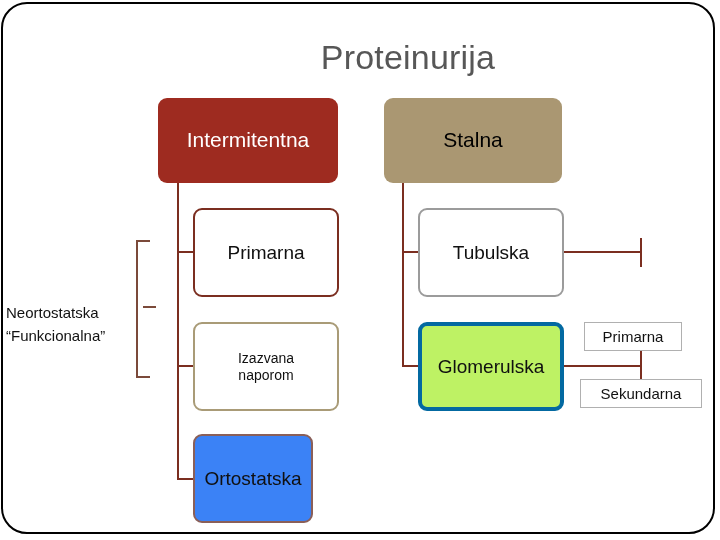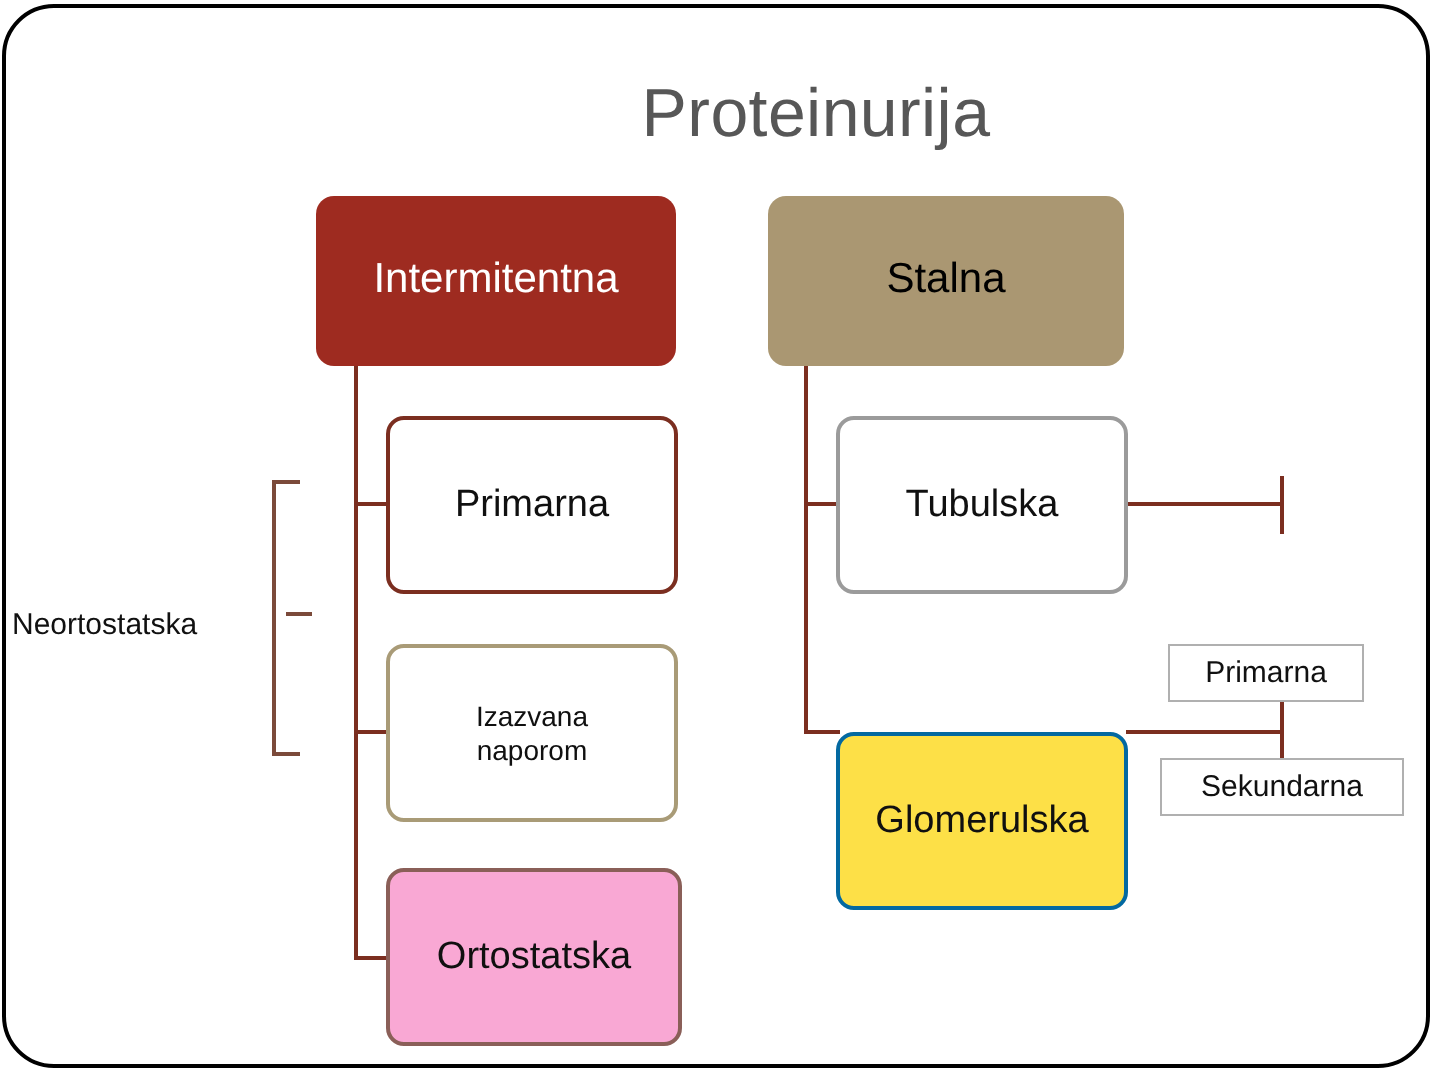--- a/index.html
+++ b/index.html
@@ -76,40 +76,39 @@
     font-size: 19px;
   }
   .box-izazvana {
     left: 193px; top: 322px; width: 146px; height: 89px;
     border: 2px solid #a99b77;
     background: #ffffff;
     color: #101010;
     font-size: 14px;
   }
   .box-ortostatska {
-    left: 193px; top: 434px; width: 148px; height: 89px;
+    left: 193px; top: 434px; width: 120px; height: 89px;
     border: 2px solid #8a5f58;
-    background: #f9a8d4;
+    background: #3b82f6;
     color: #101010;
     font-size: 19px;
   }
   .box-tubulska {
     left: 418px; top: 208px; width: 146px; height: 89px;
     border: 2px solid #9b9b9b;
     background: #ffffff;
     color: #101010;
     font-size: 19px;
   }
   .box-glomerulska {
     left: 418px; top: 322px; width: 146px; height: 89px;
-    border: 2px solid #0369a1;
-    background: #fde047;
-    color: #101010;
-    font-size: 19px;
-    margin-top: 44px;
+    border: 4px solid #0369a1;
+    background: #bef264;
+    color: #101010;
+    font-size: 19px;
   }
 
   
   .chip {
     position: absolute;
     box-sizing: border-box;
     border: 1px solid #b0b0b0;
     background: #ffffff;
     color: #111111;
     font-size: 15px;
@@ -187,20 +186,21 @@
   <div class="ln ln-v" style="left:640px; top:238px; height:29px;"></div>
 
   <div class="ln ln-h" style="left:563px; top:365px; width:78px;"></div>
   <div class="ln ln-v" style="left:640px; top:350px; height:30px;"></div>
 
   <div class="bracket"></div>
   <div class="bracket-tick"></div>
 
   <div class="side-label">
     <div>Neortostatska</div>
+    <div>“Funkcionalna”</div>
   </div>
 
   <div class="node box-intermitentna">Intermitentna</div>
 
   <div class="node box-stalna">Stalna</div>
 
   <div class="node box-febrilna">Primarna</div>
 
   <div class="node box-izazvana">
     <div>

